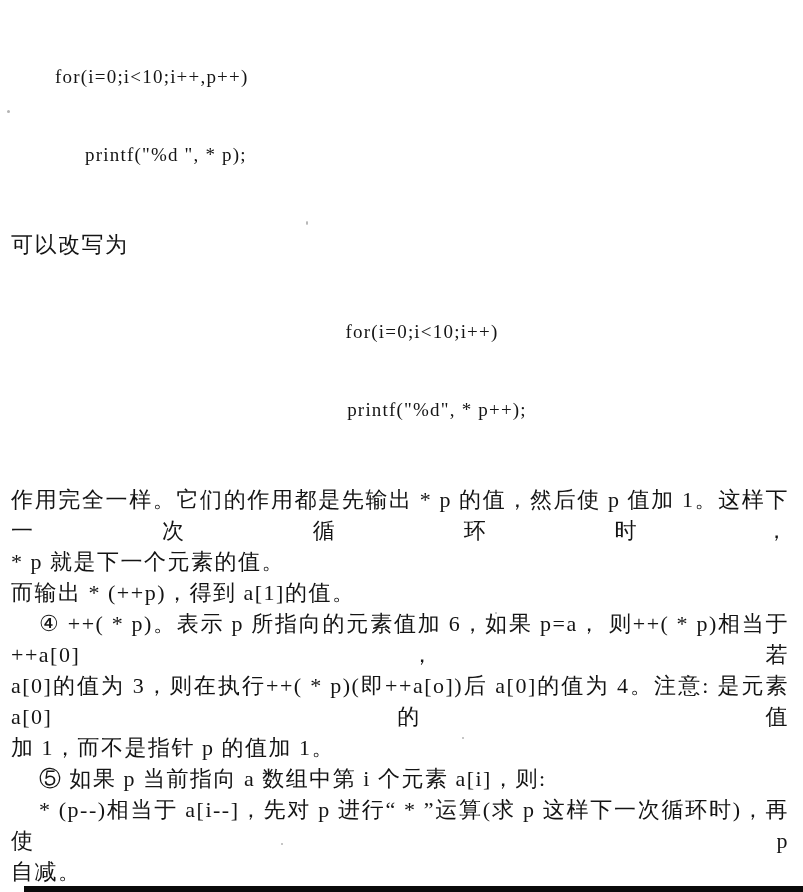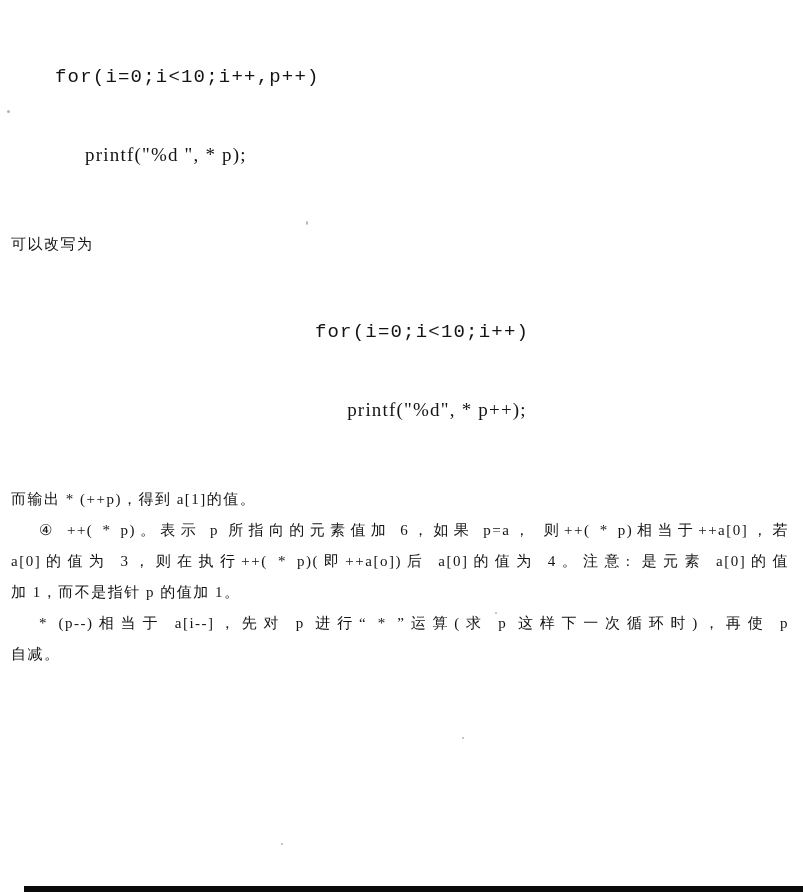--- a/index.html
+++ b/index.html
@@ -21,28 +21,28 @@
     padding: 12px 14px 0 11px;
   }
   
   .code {
     font-family: "Liberation Serif", "DejaVu Serif", serif;
     font-size: 19px;
     line-height: 26px;
     letter-spacing: 1.2px;
     white-space: pre;
   }
-  .code .cl1 { margin-left: 44px; font-family: Liberation Mono, monospace; }
+  .code .cl1 { margin-left: 44px; }
   .code .cl2 { margin-left: 74px; }
   #code-a { margin: 0 0 9px 0; }
   #code-b { margin: 0 0 9px 0; text-align: center; }
   
   .para { margin: 0; }
   .ln {
-    font-size: 15px;
+    font-size: 22px;
     line-height: 31px;
     letter-spacing: 1.5px;
     white-space: nowrap;
   }
   .ln.fill {
     white-space: normal;
     text-align: justify;
     text-align-last: justify;
   }
   .ln.ind { text-indent: 28px; }
@@ -75,31 +75,38 @@
     <div class="cl2">printf("%d ", * p);</div>
   </div>
 
   <p id="para-rewrite" class="para ln">可以改写为</p>
 
   <div id="code-b" class="code">
     <div class="cl1">for(i=0;i&lt;10;i++)</div>
     <div class="cl2">printf("%d", * p++);</div>
   </div>
 
+  <div class="para">
+    <div class="ln fill">作用完全一样。它们的作用都是先输出 * p 的值，然后使 p 值加 1。这样下一次循环时，</div>
+    <div class="ln">* p 就是下一个元素的值。</div>
+  </div>
 
   <div class="para">
     <div class="ln">而输出 * (++p)，得到 a[1]的值。</div>
   </div>
 
   <div class="para">
     <div class="ln fill ind">④ ++( * p)。表示 p 所指向的元素值加 6，如果 p=a， 则++( * p)相当于++a[0]，若</div>
     <div class="ln fill">a[0]的值为 3，则在执行++( * p)(即++a[o])后 a[0]的值为 4。注意: 是元素 a[0]的值</div>
     <div class="ln">加 1，而不是指针 p 的值加 1。</div>
   </div>
 
+  <div class="para">
+    <div class="ln ind">⑤ 如果 p 当前指向 a 数组中第 i 个元素 a[i]，则:</div>
+  </div>
 
   <div class="para">
     <div class="ln fill ind">* (p--)相当于 a[i--]，先对 p 进行“ * ”运算(求 p 这样下一次循环时)，再使 p</div>
     <div class="ln">自减。</div>
   </div>
 
 </div>
 
 <div class="scan-bar"></div>
 <div class="speck" style="left:7px; top:110px;"></div>

